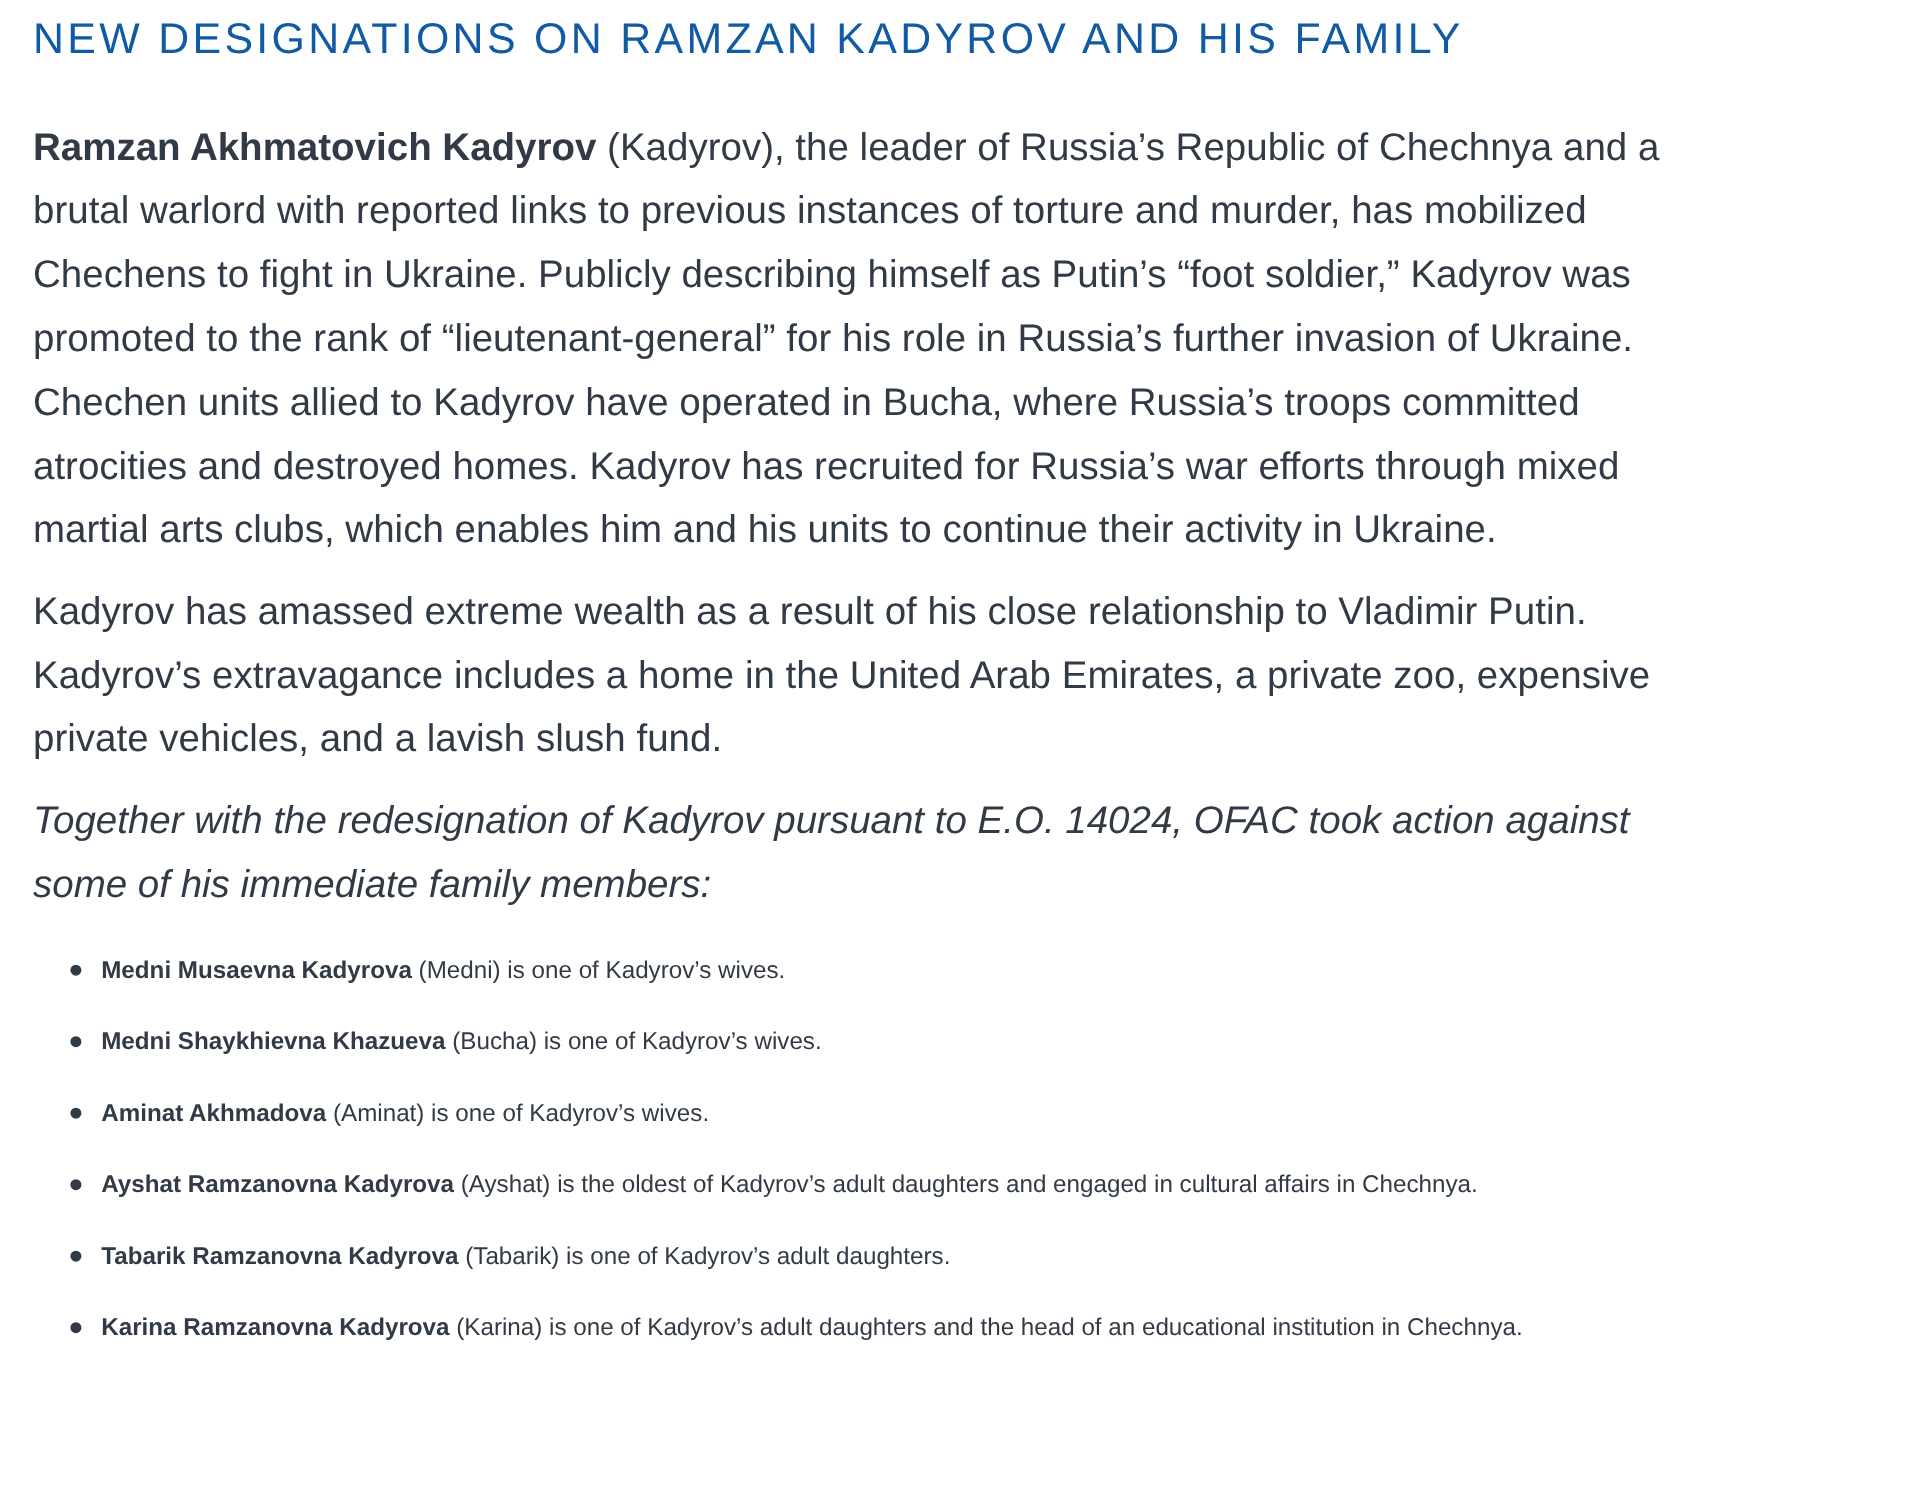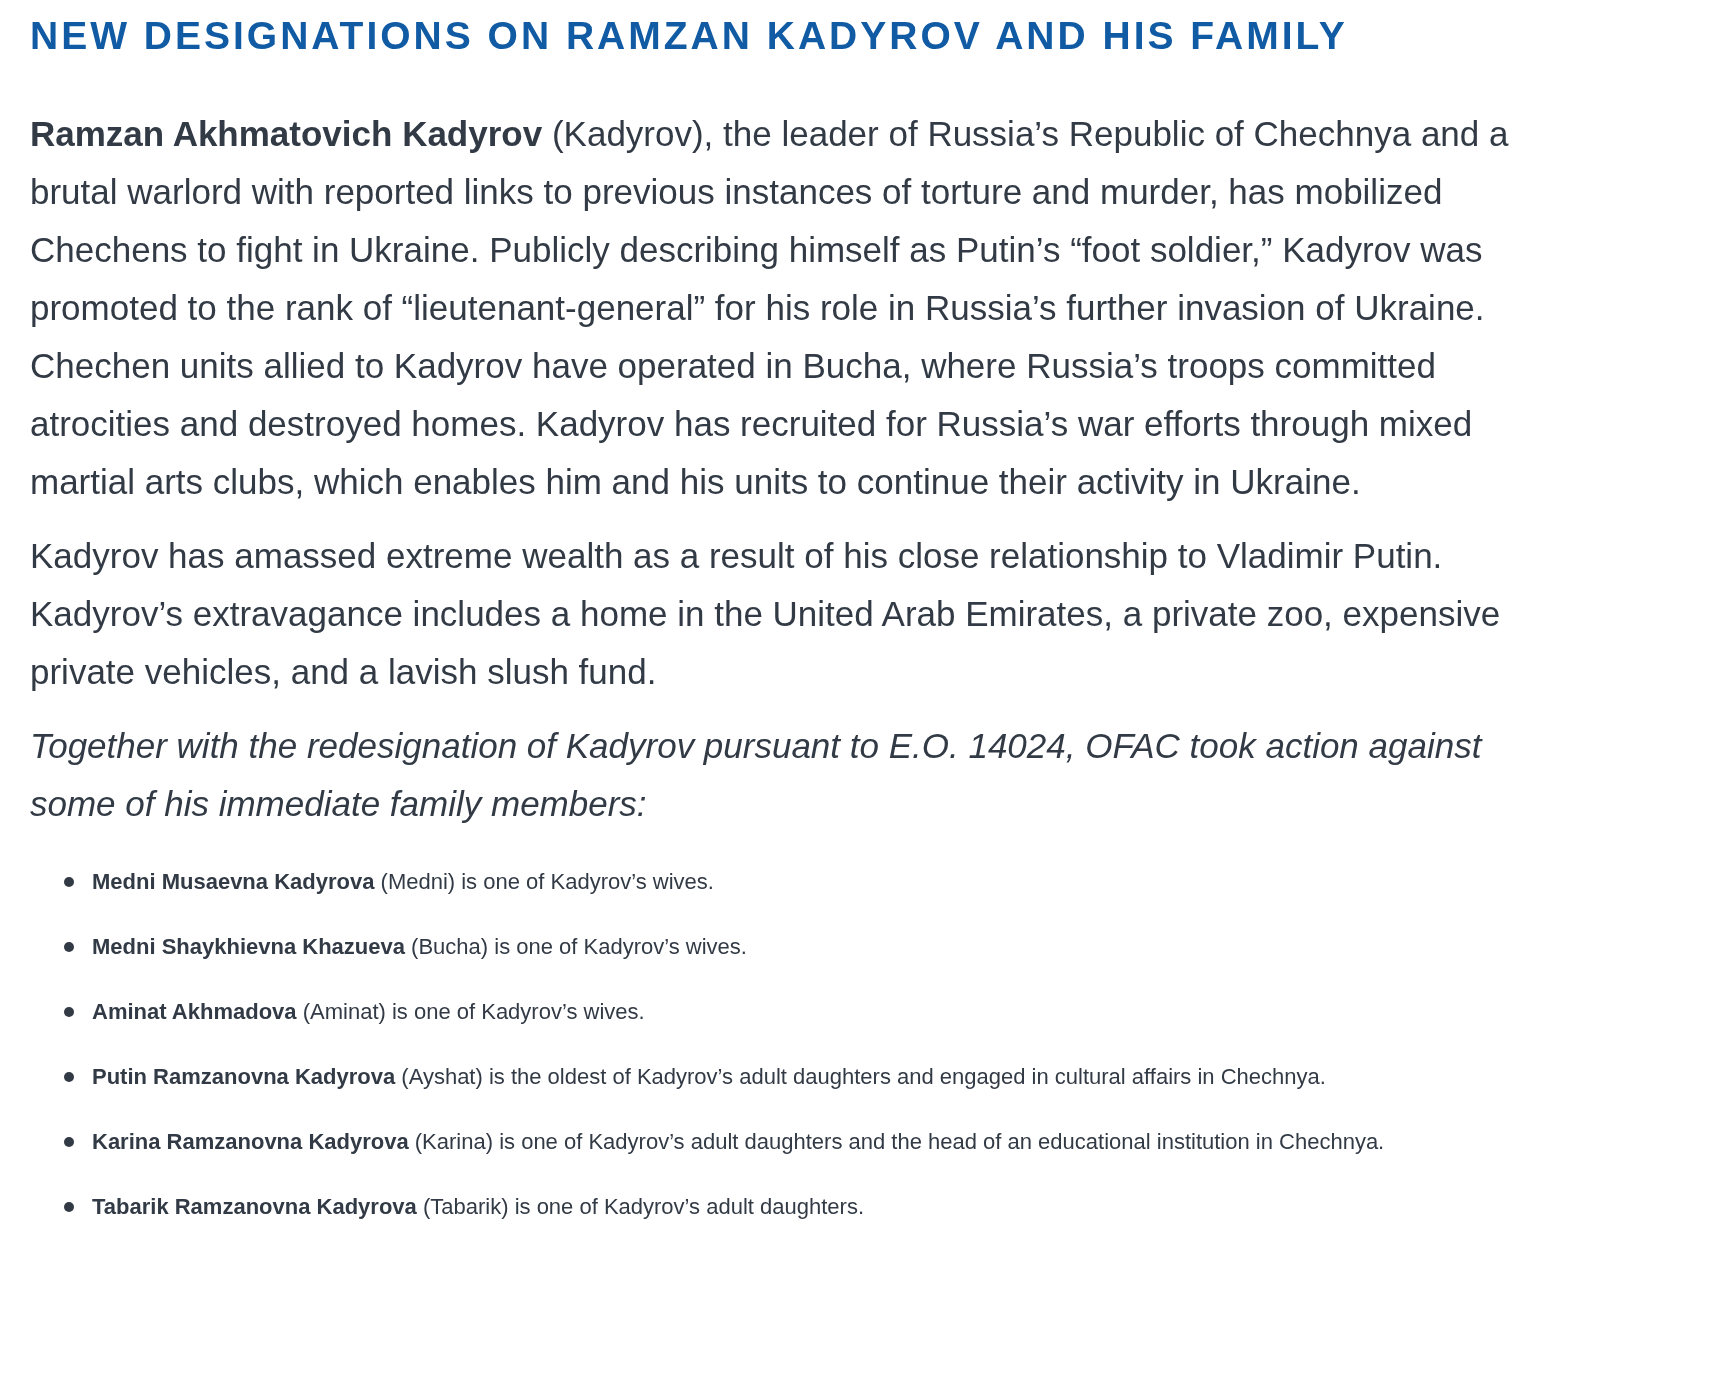--- a/index.html
+++ b/index.html
@@ -17,21 +17,21 @@
   }
   main.article {
     width: 1500px;
     margin-left: 30px;
     padding-top: 14px;
   }
   h2.section-heading {
     margin: 0 0 46px 0;
     font-size: 39px;
     line-height: 1.15;
-    font-weight: 700;
+    font-weight: 400;
     letter-spacing: 3px;
     color: #115ba4;
   }
   .paragraphs p {
     margin: 0 0 16px 0;
     font-size: 35px;
     line-height: 58px;
     font-weight: 400;
   }
   .paragraphs p:last-child {
@@ -73,17 +73,17 @@
   <div class="paragraphs" id="paragraphs">
       <p><span class="b">Ramzan Akhmatovich Kadyrov</span><span> (Kadyrov), the leader of Russia’s Republic of Chechnya and a brutal warlord with reported links to previous instances of torture and murder, has mobilized Chechens to fight in Ukraine. Publicly describing himself as Putin’s “foot soldier,” Kadyrov was promoted to the rank of “lieutenant-general” for his role in Russia’s further invasion of Ukraine. Chechen units allied to Kadyrov have operated in Bucha, where Russia’s troops committed atrocities and destroyed homes. Kadyrov has recruited for Russia’s war efforts through mixed martial arts clubs, which enables him and his units to continue their activity in Ukraine.</span></p>
       <p><span>Kadyrov has amassed extreme wealth as a result of his close relationship to Vladimir Putin. Kadyrov’s extravagance includes a home in the United Arab Emirates, a private zoo, expensive private vehicles, and a lavish slush fund.</span></p>
       <p><span>Together with the redesignation of Kadyrov pursuant to E.O. 14024, OFAC took action against some of his immediate family members:</span></p>
     </div>
 
   <ul class="family-list" id="family-list">
       <li><span class="b">Medni Musaevna Kadyrova</span><span> (Medni) is one of Kadyrov’s wives.</span></li>
       <li><span class="b">Medni Shaykhievna Khazueva</span><span> (Bucha) is one of Kadyrov’s wives.</span></li>
       <li><span class="b">Aminat Akhmadova</span><span> (Aminat) is one of Kadyrov’s wives.</span></li>
-      <li><span class="b">Putin Ramzanovna Kadyrova</span><span> (Ayshat) is the oldest of Kadyrov’s adult daughters and engaged in cultural affairs in Chechnya.</span></li>
+      <li><span class="b">Ayshat Ramzanovna Kadyrova</span><span> (Ayshat) is the oldest of Kadyrov’s adult daughters and engaged in cultural affairs in Chechnya.</span></li>
+      <li><span class="b">Tabarik Ramzanovna Kadyrova</span><span> (Tabarik) is one of Kadyrov’s adult daughters.</span></li>
       <li><span class="b">Karina Ramzanovna Kadyrova</span><span> (Karina) is one of Kadyrov’s adult daughters and the head of an educational institution in Chechnya.</span></li>
-      <li><span class="b">Tabarik Ramzanovna Kadyrova</span><span> (Tabarik) is one of Kadyrov’s adult daughters.</span></li>
     </ul>
 </main>
 
 </body></html>

